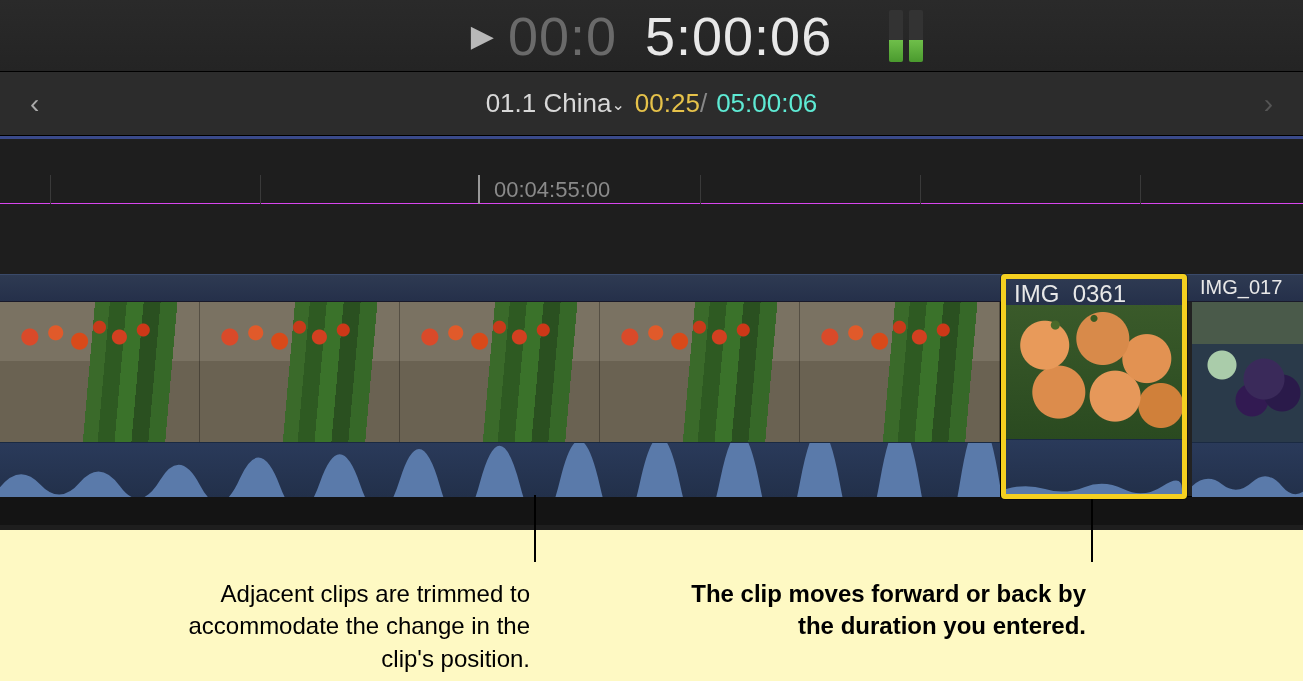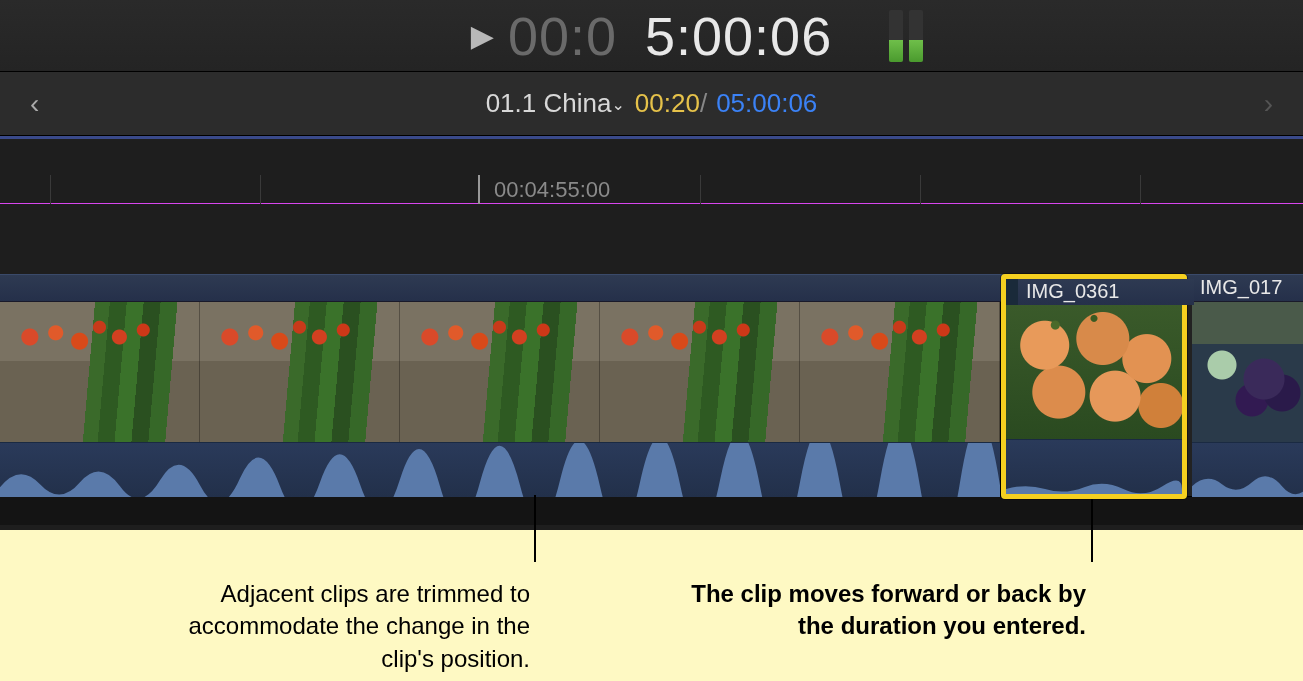--- a/index.html
+++ b/index.html
@@ -89,21 +89,21 @@
     flex: 1;
     display: flex;
     align-items: center;
     justify-content: center;
     font-size: 26px;
   }
   .proj-name { color: #d8d8d8; }
   .proj-dd { color:#d8d8d8; font-size:16px; position:relative; top:1px; margin-right:10px;}
   .proj-cur { color: #e6c24a; font-weight:500;}
   .proj-sep { color: #888; }
-  .proj-total { color: #3b82f6; margin-left: 9px; }
+  .proj-total { color: #5eead4; margin-left: 9px; }
   
   .ruler {
     position: absolute;
     left: 0; top: 136px;
     width: 100%;
     height: 68px;
     background: #1e1e1e;
     border-top: 3px solid #3a4a8a;
     border-bottom: 1px solid #d946ef;
   }
@@ -201,23 +201,23 @@
     box-shadow: 0 0 0 1px rgba(0,0,0,0.4);
     z-index:5;
   }
   .clip-b-inner{
     position:absolute; inset:0;
     background:#1a2a3a;
   }
   .clip-title-b {
     position:absolute; left:0; top:0; width:100%; height:26px;
     background:linear-gradient(#2e3a52,#25304a);
-    color:#e8e8e8; font-size:20px;
+    color:#e8e8e8; font-size:24px;
     padding:1px 8px;
-    white-space:nowrap; overflow:hidden;margin-left:12px;
+    white-space:nowrap; overflow:hidden;
   }
   .thumb-peach {
     position:absolute; left:0; top:26px; width:100%; height:134px;
     background:
       radial-gradient(circle at 22% 30%, #e89a5a 0 24px, transparent 25px),
       radial-gradient(circle at 55% 25%, #d88a4a 0 26px, transparent 27px),
       radial-gradient(circle at 80% 40%, #e29252 0 24px, transparent 25px),
       radial-gradient(circle at 30% 65%, #dc8c4c 0 26px, transparent 27px),
       radial-gradient(circle at 62% 68%, #e6985a 0 25px, transparent 26px),
       radial-gradient(circle at 88% 75%, #d0803a 0 22px, transparent 23px),
@@ -298,21 +298,21 @@
       <div class="meter"></div>
       <div class="meter"></div>
     </div>
   </div>
 
   <div class="project-bar">
     <div class="nav-chevron">‹</div>
     <div class="project-center">
       <span class="proj-name">01.1 China</span>
       <span class="proj-dd">⌄</span>
-      <span class="proj-cur">00:20</span>
+      <span class="proj-cur">00:25</span>
       <span class="proj-sep">/</span>
       <span class="proj-total">05:00:06</span>
     </div>
     <div class="nav-chevron dim" style="text-align:right">›</div>
   </div>
 
   <div class="ruler">
     <div class="ruler-tick" style="left:50px"></div>
     <div class="ruler-tick" style="left:260px"></div>
     <div class="ruler-tick major" style="left:478px"></div>

